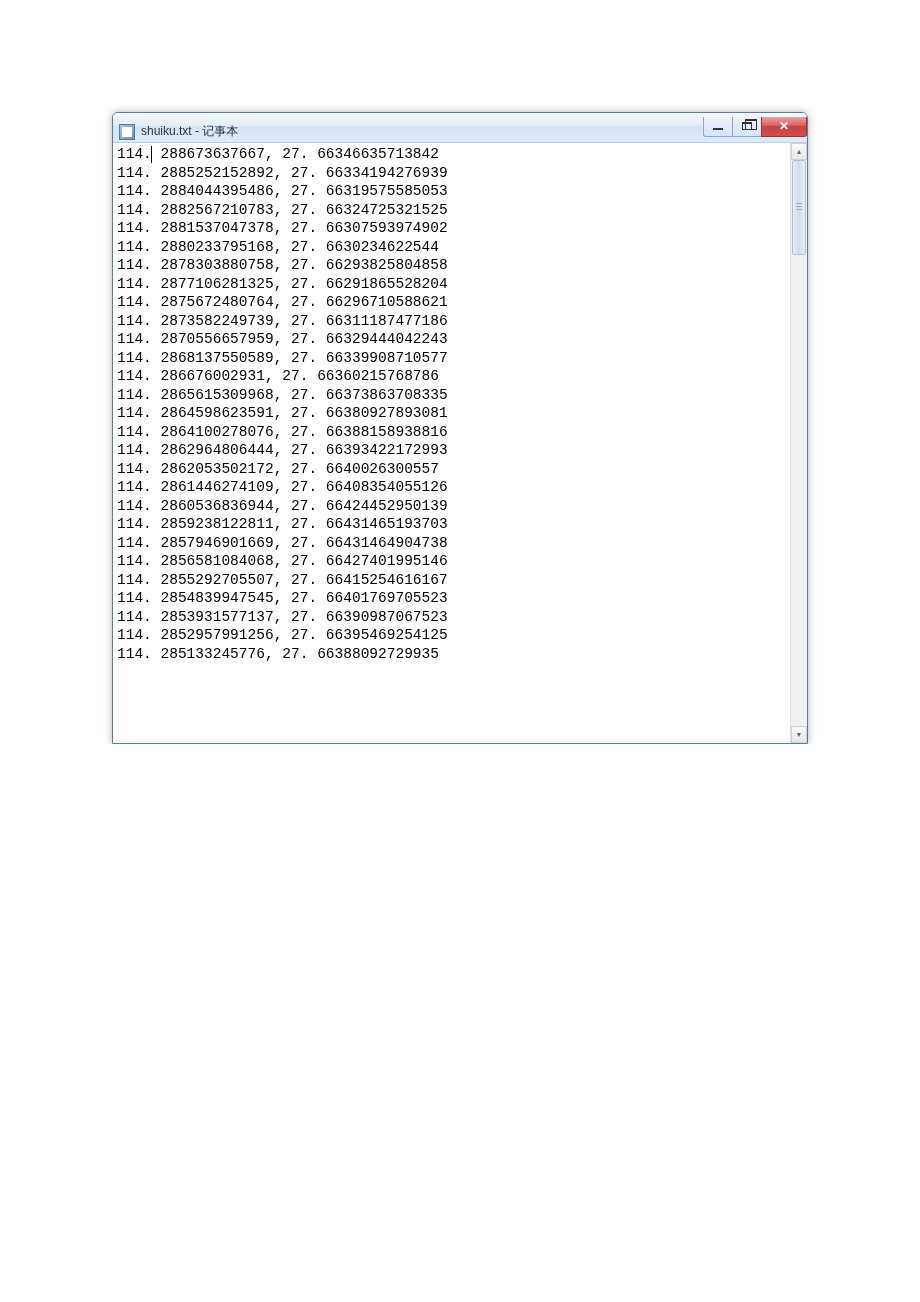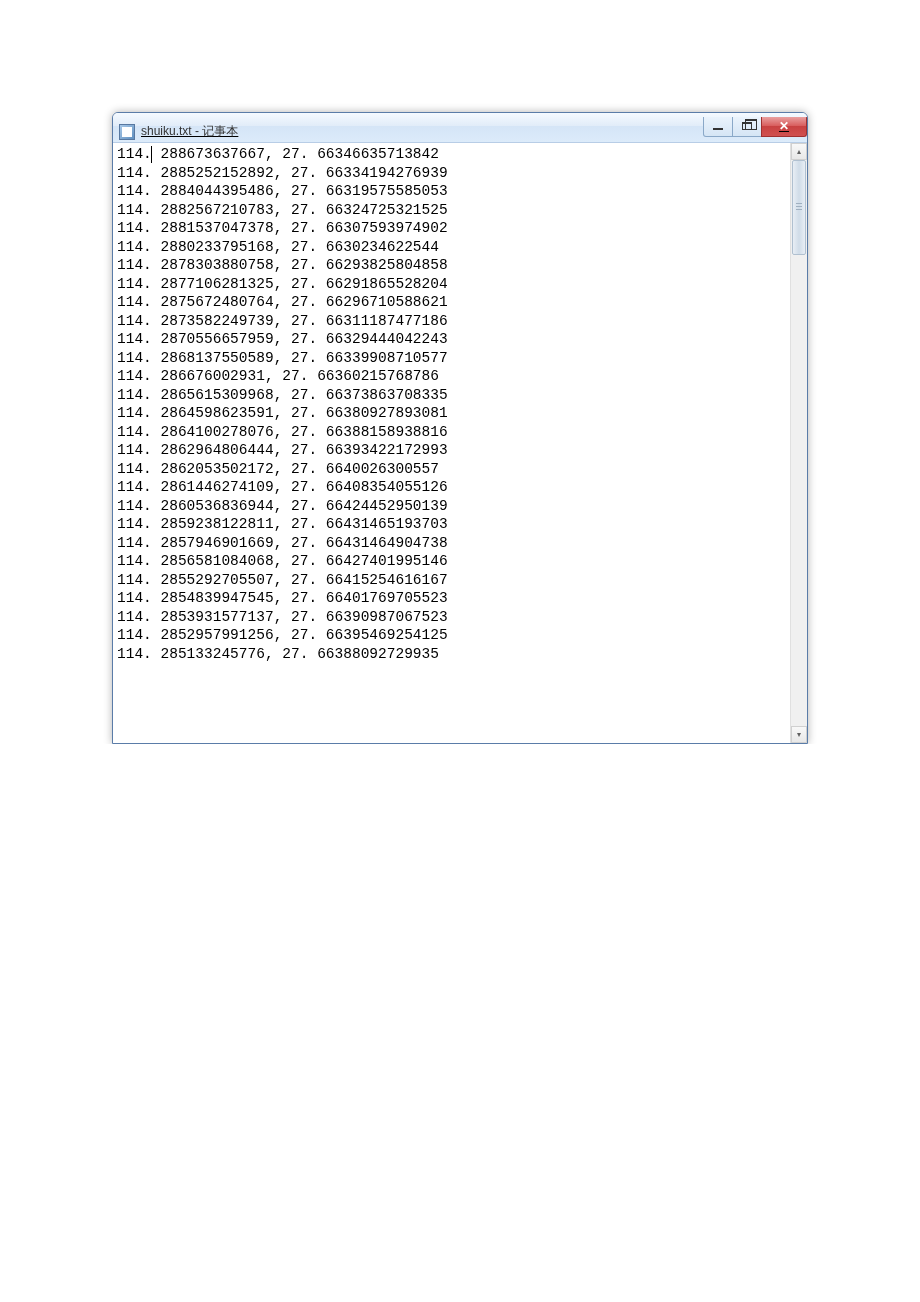--- a/index.html
+++ b/index.html
@@ -24,21 +24,20 @@
       overflow: hidden;
     }
     .titlebar {
       height: 30px;
       background: linear-gradient(to bottom, #f5faff 0%, #e1ecf9 45%, #d5e5f7 46%, #dcebfa 100%);
       border-bottom: 1px solid #b8cde6;
       display: flex;
       align-items: center;
       padding: 8px 0 0 6px;
       position: relative;
-      text-decoration: underline;
     }
     .titlebar-icon {
       width: 16px;
       height: 16px;
       margin-right: 6px;
       display: inline-block;
       background: linear-gradient(135deg, #a8c8e8, #6090c0);
       border: 1px solid #5878a0;
       position: relative;
     }

